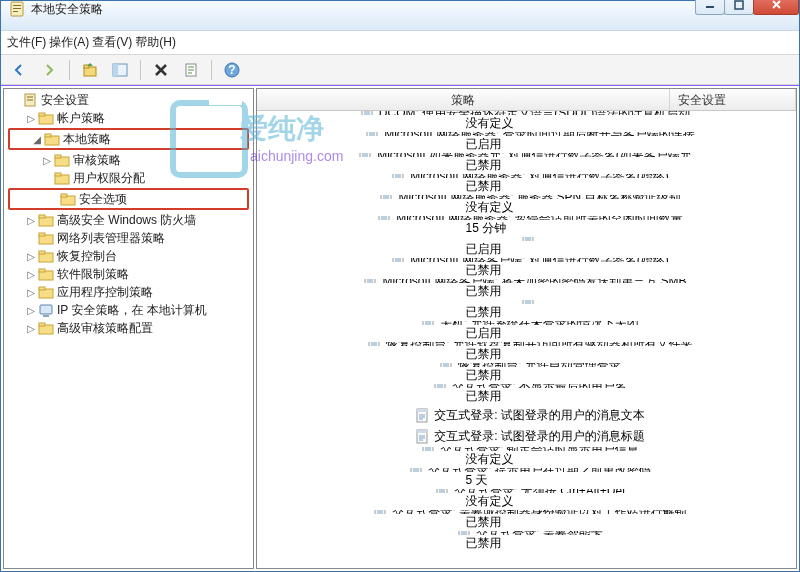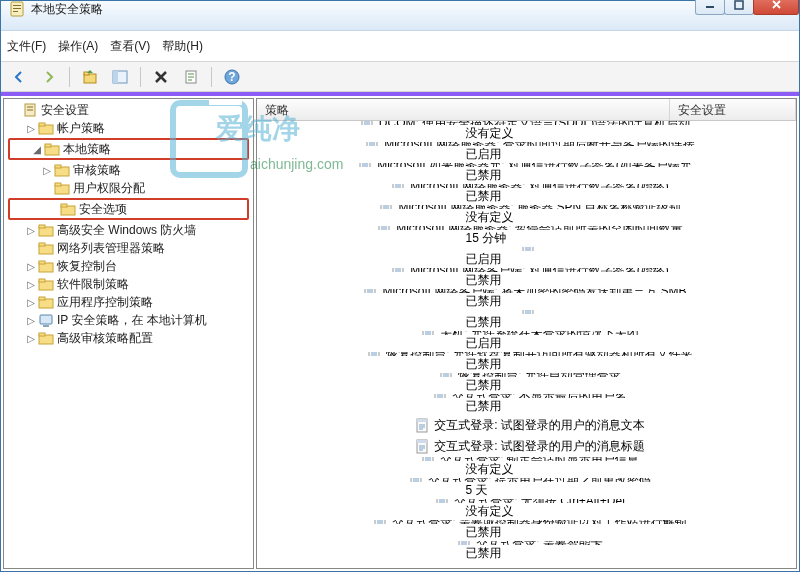--- a/index.html
+++ b/index.html
@@ -8,55 +8,55 @@
 .window { width: 800px; height: 572px; display: flex; flex-direction: column; border: 1px solid #3a74a8; background: #fff; }
 
 .titlebar { height: 30px; background: linear-gradient(#f7fbff,#dbe9f7); display: flex; align-items: flex-start; padding: 0 0 0 8px; border-bottom: 1px solid #c7d6e6; }
 .titlebar .ico { width:16px; height:16px; margin-right:6px; display:inline-flex; align-items:center; justify-content:center; }
 .titlebar .title { flex:1; color:#1a1a1a; }
 .ctrl-btns { display:flex; height:20px; margin-top:-6px; }
 .ctrl-btn { display:flex; align-items:center; justify-content:center; width:30px; height:20px; border:1px solid #8aa6c1; border-top:none; margin-left:-1px; background:linear-gradient(#f0f6fc,#dce9f5); color:#2b4a66; font-weight:bold; }
 .ctrl-btn.close { width:46px; background:linear-gradient(#e67a6c,#cf4a36); border-color:#a83c2a; color:#fff; border-top-right-radius:0; border-bottom-right-radius:3px; border-bottom-left-radius:3px;}
 .ctrl-btn.min, .ctrl-btn.max { border-bottom-left-radius:3px; border-bottom-right-radius:3px;}
 
-.menubar { height:31px; display:flex; align-items:center; padding:0 6px; gap:12px; border-bottom:1px solid #d6d6d6; }
+.menubar { height:24px; display:flex; align-items:center; padding:0 6px; gap:3px; border-bottom:1px solid #d6d6d6; }
 .menubar span { color:#222; }
 
 .toolbar { height:30px; display:flex; align-items:center; padding:0 6px; gap:6px; border-bottom:1px solid #d6d6d6; background:#f4f4f4; }
 .toolbar .tbtn { width:24px; height:24px; display:flex; align-items:center; justify-content:center; border-radius:2px;}
 .toolbar .sep { width:1px; height:20px; background:#c8c8c8; margin:0 2px;}
 
-.content { flex:1; display:flex; border-top:4px solid #8b5cf6; min-height:0;}
+.content { flex:1; display:flex; border-top:1px solid #8b5cf6; min-height:0;}
 .tree { width:251px; border:1px solid #888; margin:2px; background:#fff; overflow-y:auto; padding:2px 0 6px 0;}
 .tree-row { display:flex; align-items:center; height:18px; padding-left:4px; white-space:nowrap; color:#222;}
 .tree-row .exp { width:14px; text-align:center; color:#6a6a6a; font-size:10px; display:inline-block;}
 .tree-row .fico { width:16px; height:16px; margin-right:3px; display:inline-flex; align-items:center; justify-content:center;}
 .tree-row.l0{padding-left:4px;} .tree-row.l1{padding-left:20px;} .tree-row.l2{padding-left:36px;}
 .highlight-box { border:2px solid #d23c2a; border-radius:2px; padding:0; margin:1px 4px;}
 
 .list { flex:1; border:1px solid #888; margin:2px 2px 2px 0; background:#fff; display:flex; flex-direction:column; min-width:0; }
 .list-header { display:flex; height:22px; background:linear-gradient(#fdfdfd,#ececec); border-bottom:1px solid #c8c8c8;}
 .list-header .col { padding:3px 8px; border-right:1px solid #d6d6d6; color:#333; }
-.col-name { flex:1; min-width:0;} .col-set { width:126px;}
+.col-name { flex:1; min-width:0;text-align:center;} .col-set { width:126px;}
 .list-body { flex:1; overflow-y:auto; overflow-x:hidden; }
 .list-row { display:flex; height:21px; align-items:center;flex-direction:column; }
 .list-row .cell-name { flex:1; display:flex; align-items:center; padding-left:6px; min-width:0; overflow:hidden; white-space:nowrap; text-overflow:ellipsis;}
 .list-row .cell-set { width:126px; padding-left:2px; }
 .list-row .pico { width:16px; height:16px; margin-right:4px; flex-shrink:0;}
 .list-body::-webkit-scrollbar{width:17px;}
 .list-body::-webkit-scrollbar-track{background:#f0f0f0;border-left:1px solid #ddd;}
 .list-body::-webkit-scrollbar-thumb{background:#c7c7c7;border:1px solid #a9a9a9;border-radius:2px;}
 .list-body::-webkit-scrollbar-button{height:17px;background:#e8e8e8;border:1px solid #b0b0b0;}
 
 
 .watermark { position:absolute; left:170px; top:100px; pointer-events:none; opacity:.55; }
 .wm-square { width:78px; height:78px; border:6px solid #59b3d6; border-radius:10px; position:relative;}
 .wm-square::after{content:"";position:absolute;left:50%;top:-6px;width:50%;height:5px;background:#fff;}
-.wm-text { position:absolute; left:46px; top:10px; color:#59b3d6; font-size:28px; font-weight:bold; white-space:nowrap;}
-.wm-sub { position:absolute; left:80px; top:56px; color:#15803d; font-size:14px;}
+.wm-text { position:absolute; left:70px; top:10px; color:#59b3d6; font-size:28px; font-weight:bold; white-space:nowrap;}
+.wm-sub { position:absolute; left:80px; top:48px; color:#6d28d9; font-size:14px;}
 
 svg { display:block; }
 </style>
 </head>
 <body>
 
 <div class="window">
 
   <div class="titlebar">
     <span class="ico">

